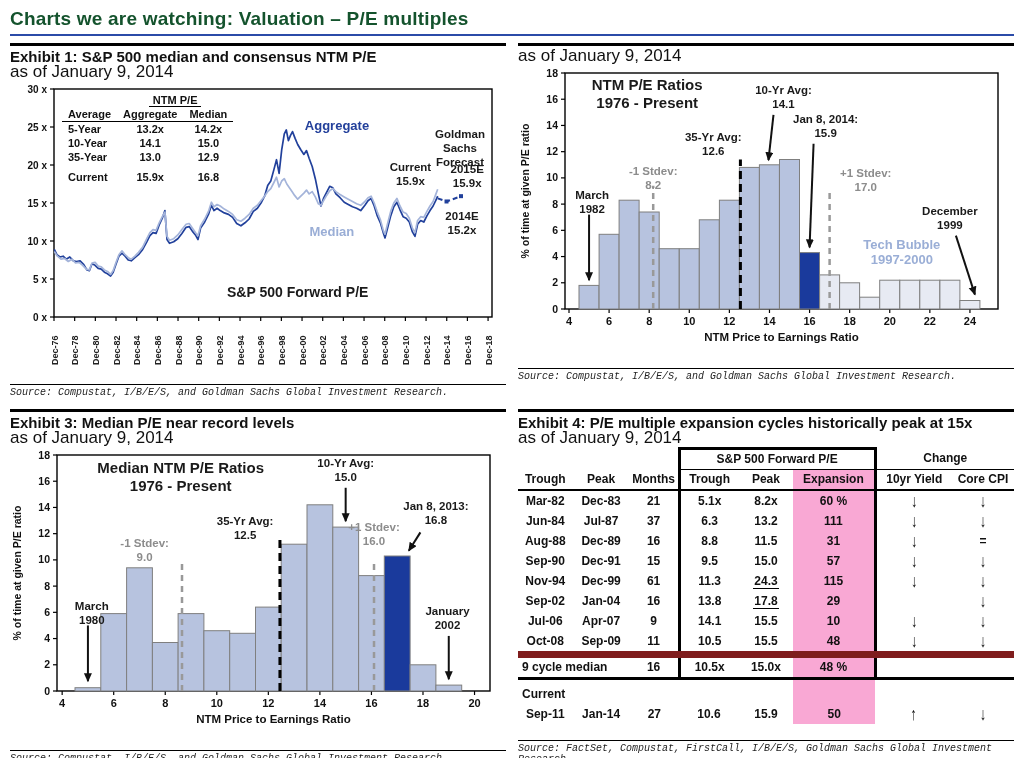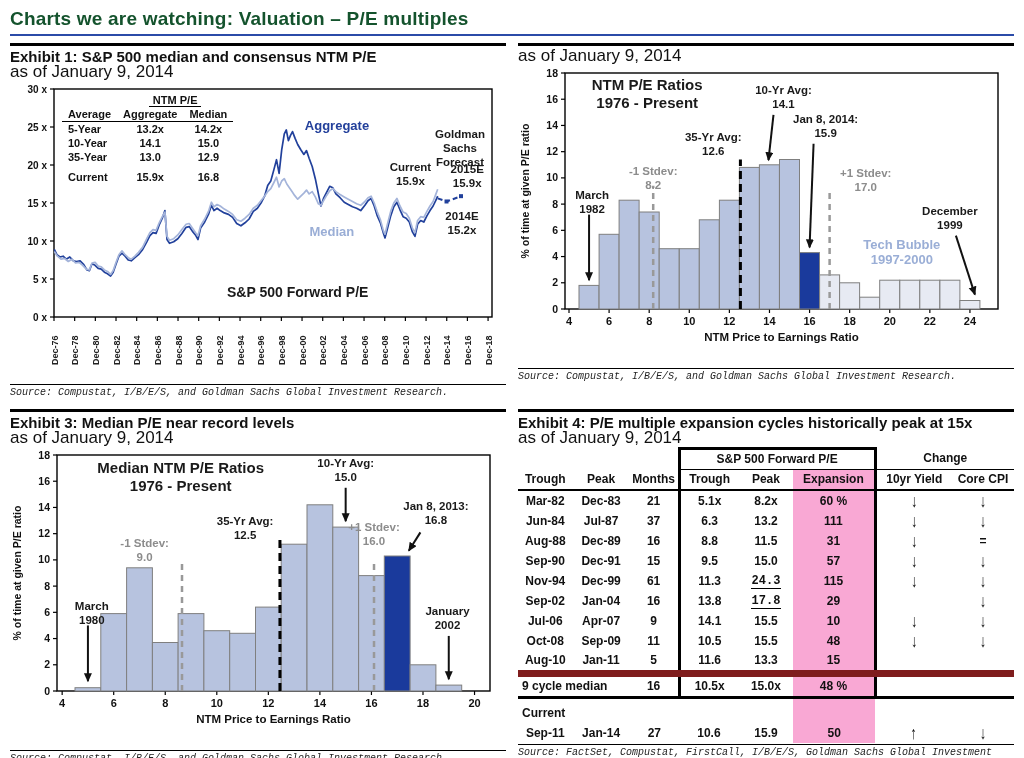--- a/index.html
+++ b/index.html
@@ -34,21 +34,21 @@
   .pe-table .nb{border:none;}
   .pe-table .grp-box{border-top:3px solid #000;border-left:3px solid #000;border-right:3px solid #000;border-bottom:1.5px solid #000;}
   .pe-table .grp-chg{border-bottom:1.5px solid #000;}
   .pe-table .hdr{border-bottom:2.5px solid #000;}
   .pe-table .box-l{border-left:3px solid #000;}
   .pe-table .box-r{border-right:3px solid #000;}
   .pe-table .shade{background:#f9a8d4;}
   .pe-table .thick-t{border-top:7px solid #7f1d1d;}
   .pe-table .thick-b{border-bottom:3px solid #000;}
   .pe-table .left{text-align:left;padding-left:4px;}
-  .pe-table .uval{border-bottom:1.5px solid #000;padding:0 1px;font-family:Liberation Mono, monospace;}
+  .pe-table .uval{border-bottom:1.5px solid #000;padding:0 1px;}
   .pe-table .arr{display:inline-block;transform:scaleY(1.35);font-size:13px;}
   .pe-table tr.spacer td{height:5px;padding:0;line-height:5px;}
 </style>
 </head>
 <body>
 
 <div class="page">
   <div class="pagehead">
     <h1>Charts we are watching: Valuation – P/E multiples</h1>
     <div class="title-underline"></div>
@@ -556,30 +556,20 @@
                 <td class="">Oct-08</td>
                 <td class="">Sep-09</td>
                 <td class="">11</td>
                 <td class=" box-l">10.5</td>
                 <td class="">15.5</td>
                 <td class=" box-r shade">48</td>
                 <td class=""><span class="arr">↓</span></td>
                 <td class=""><span class="arr">↓</span></td>
               </tr>
               <tr>
-                <td class="">Aug-10</td>
-                <td class="">Jan-11</td>
-                <td class="">5</td>
-                <td class=" box-l">11.6</td>
-                <td class="">13.3</td>
-                <td class=" box-r shade">15</td>
-                <td class=""></td>
-                <td class=""></td>
-              </tr>
-              <tr>
                 <td class="thick-t thick-b left" colspan="2">9 cycle median</td>
                 <td class="thick-t thick-b">16</td>
                 <td class="thick-t thick-b box-l">10.5x</td>
                 <td class="thick-t thick-b">15.0x</td>
                 <td class="thick-t thick-b box-r shade">48 %</td>
                 <td class="thick-t thick-b"></td>
                 <td class="thick-t thick-b"></td>
               </tr>
               <tr class="spacer">
                 <td colspan="5"></td>

